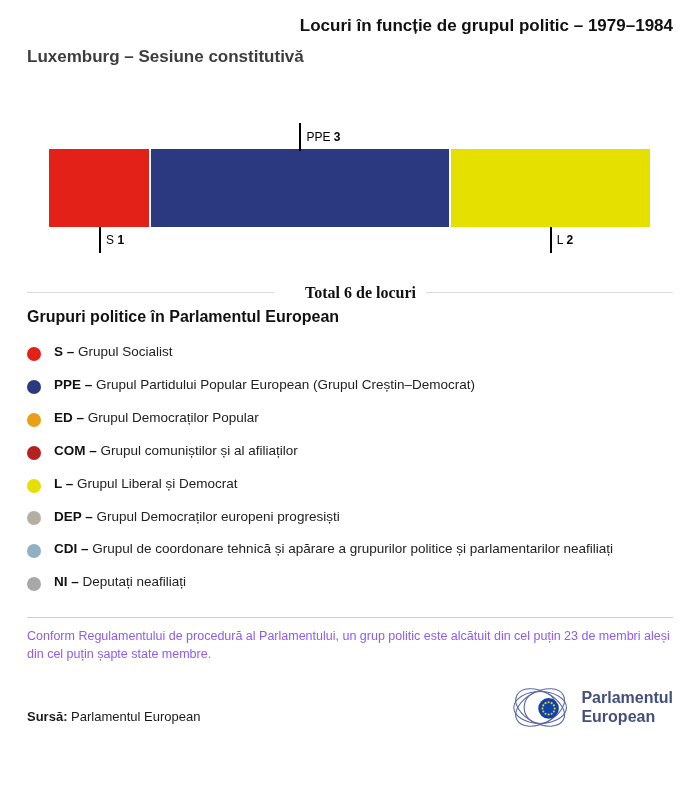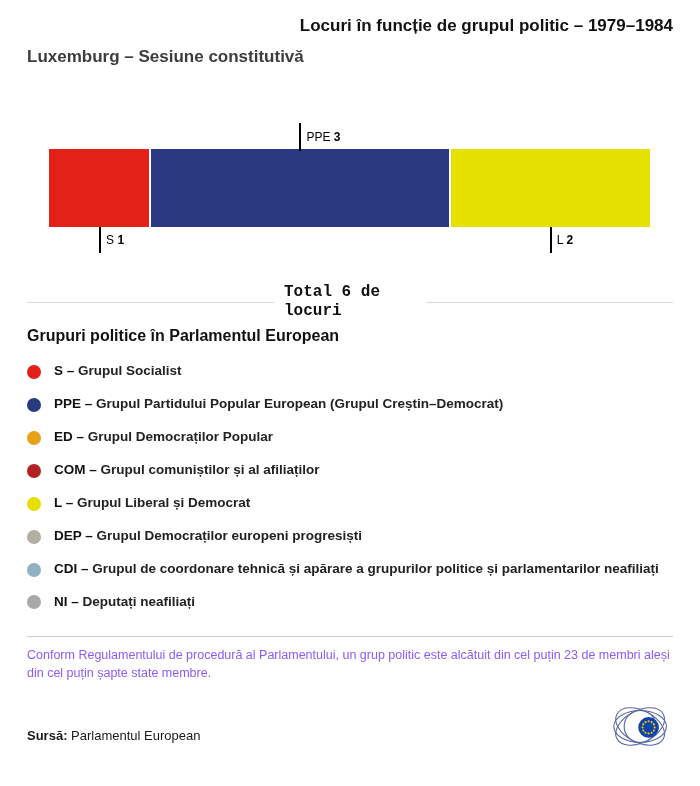--- a/index.html
+++ b/index.html
@@ -14,26 +14,26 @@
   .bar { display:flex; gap:2px; height:78px; }
   .segment { height:100%; }
   .marker { position:absolute; display:flex; align-items:center; }
   .marker .tick { width:2px; background:#000; display:inline-block; height:100%; }
   .marker .mlabel { font-size:12px; margin-left:5px; color:#000; white-space:nowrap; }
   .marker.above { top:0; height:28px; }
   .marker.below { bottom:0; height:26px; }
 
   .total-row { display:flex; align-items:center; margin-top:30px; }
   .total-row .rule { flex:1; height:1px; background:#d9d9d9; }
-  .total-text { font-family:Liberation Mono, monospace; font-weight:700;
-    font-size:16px; line-height:1.2; text-align:left; width:132px; margin:0 10px; color:#111; }
+  .total-text { font-family:Liberation Serif, serif; font-weight:700;
+    font-size:16px; line-height:1.2; text-align:right; width:132px; margin:0 10px; color:#111; }
 
   h3 { font-size:16px; font-weight:700; color:#111; margin-top:6px; }
   .legend { margin-top:10px; }
-  .legend-row { display:flex; align-items:center; padding:8px 0;font-weight:bold; }
+  .legend-row { display:flex; align-items:flex-end; padding:8px 0; }
   .dot { width:14px; height:14px; border-radius:50%; flex:0 0 14px; margin-top:1px; }
   .ltext { margin-left:13px; font-size:13.5px; color:#222; line-height:1.25; }
   .ltext b { color:#111; }
 
   .divider { border:none; border-top:1px solid #cccccc; margin-top:18px; }
   .footnote { margin-top:10px; font-size:12.5px; line-height:1.4; color:#8b5cf6; max-width:652px; }
 
   .footer { display:flex; justify-content:space-between; align-items:flex-end; margin-top:20px; }
   .source { font-size:13px; padding-bottom:8px; }
   .source b { font-weight:700; }
@@ -135,16 +135,20 @@
           <circle cx="45.63" cy="30.25" r="1.1"></circle>
             <circle cx="43.25" cy="32.63" r="1.1"></circle>
           <circle cx="40" cy="33.5" r="1.1"></circle>
             <circle cx="36.75" cy="32.63" r="1.1"></circle>
           <circle cx="34.37" cy="30.25" r="1.1"></circle>
             <circle cx="33.5" cy="27" r="1.1"></circle>
           <circle cx="34.37" cy="23.75" r="1.1"></circle>
             <circle cx="36.75" cy="21.37" r="1.1"></circle>
         </g>
       </svg>
+      <div class="logo-text">
+        <div>Parlamentul</div>
+        <div>European</div>
+      </div>
     </div>
   </div>
 
 </div>
 
 </body></html>

